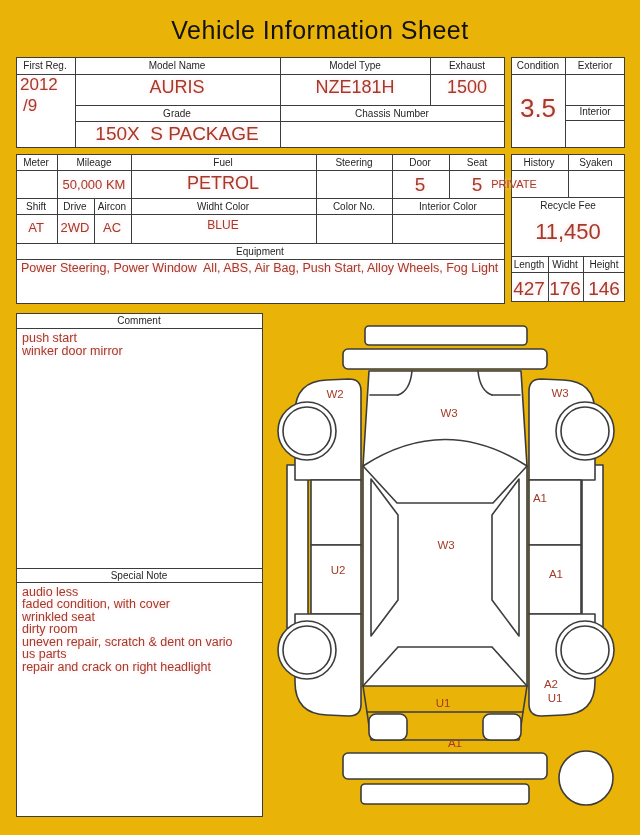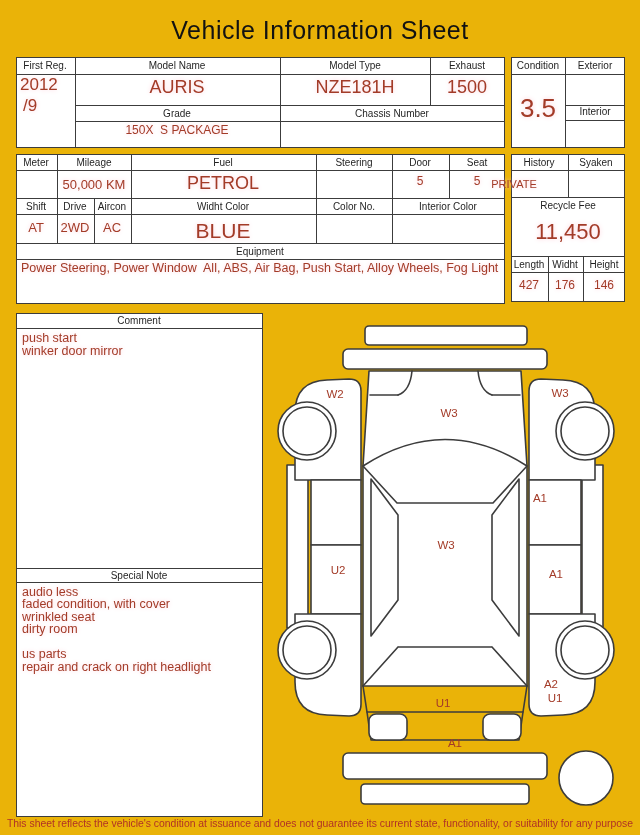--- a/index.html
+++ b/index.html
@@ -12,21 +12,21 @@
   #sheet{
     position:relative;width:640px;height:835px;background:#eab308;
     font-family:"Liberation Sans", sans-serif;color:var(--label-black);
     overflow:hidden;
   }
   .t{position:absolute;white-space:pre;line-height:1.1;}
   .c{transform:translateX(-50%);text-align:center;}
   .lb{font-size:10px;color:var(--label-black);}
   .rv{color:var(--accent-red);text-shadow:0 0 5px var(--pink-halo);}
   .s11{font-size:11px}.s12{font-size:12.5px}.s13{font-size:13px}
-  .s16{font-size:12px}.s17{font-size:17px}.s18{font-size:18px}.s19{font-size:21px}
+  .s16{font-size:19px}.s17{font-size:17px}.s18{font-size:18px}.s19{font-size:12px}
   .s22{font-size:22px}.s26{font-size:26px}
   .bx{position:absolute;border:1.4px solid var(--border-gray);background:#fff;box-sizing:border-box;}
   .hl{position:absolute;height:1.4px;background:var(--border-gray);}
   .vl{position:absolute;width:1.4px;background:var(--border-gray);}
   #title{position:absolute;left:0;top:16px;width:640px;text-align:center;
     font-size:25px;letter-spacing:.5px;color:#121212;}
   #footer{position:absolute;left:0;top:818px;width:640px;text-align:center;
     font-size:10.4px;color:#b03226;}
   #diagram{position:absolute;left:265px;top:313px;}
   .ln{fill:#fff;stroke:var(--border-gray);stroke-width:1.6;stroke-linejoin:round;}
@@ -153,20 +153,21 @@
 
   <div class="t c lb" style="left:139px;top:315px">Comment</div>
   <div class="t rv s12" style="left:22px;top:332px">push start</div>
   <div class="t rv s12" style="left:22px;top:345px">winker door mirror</div>
 
   <div class="t c lb" style="left:139px;top:570px">Special Note</div>
   <div class="t rv s12" style="left:22px;top:586px">audio less</div>
   <div class="t rv s12" style="left:22px;top:598px">faded condition, with cover</div>
   <div class="t rv s12" style="left:22px;top:611px">wrinkled seat</div>
   <div class="t rv s12" style="left:22px;top:623px">dirty room</div>
+  <div class="t rv s12" style="left:22px;top:636px">uneven repair, scratch &amp; dent on vario</div>
   <div class="t rv s12" style="left:22px;top:648px">us parts</div>
   <div class="t rv s12" style="left:22px;top:661px">repair and crack on right headlight</div>
 
   <svg id="diagram" width="375" height="505" viewBox="0 0 375 505">
 
     <rect class="ln" x="100" y="13" width="162" height="19" rx="4"></rect>
     <rect class="ln" x="78" y="36" width="204" height="20" rx="5"></rect>
 
     <rect class="ln" x="78" y="440" width="204" height="26" rx="5"></rect>
     <rect class="ln" x="96" y="471" width="168" height="20" rx="4"></rect>
@@ -217,14 +218,13 @@
     <text class="dlbl" x="275" y="189">A1</text>
     <text class="dlbl" x="181" y="236">W3</text>
     <text class="dlbl" x="73" y="261">U2</text>
     <text class="dlbl" x="291" y="265">A1</text>
     <text class="dlbl" x="286" y="375">A2</text>
     <text class="dlbl" x="290" y="389">U1</text>
     <text class="dlbl" x="178" y="394">U1</text>
     <text class="dlbl" x="190" y="434">A1</text>
   </svg>
 
-  <div id="footer">This sheet reflects the vehicle's condition at issuance and does not guarantee its current state, functionality, or suitability for any purpose</div>
 </div>
 
 </body></html>

